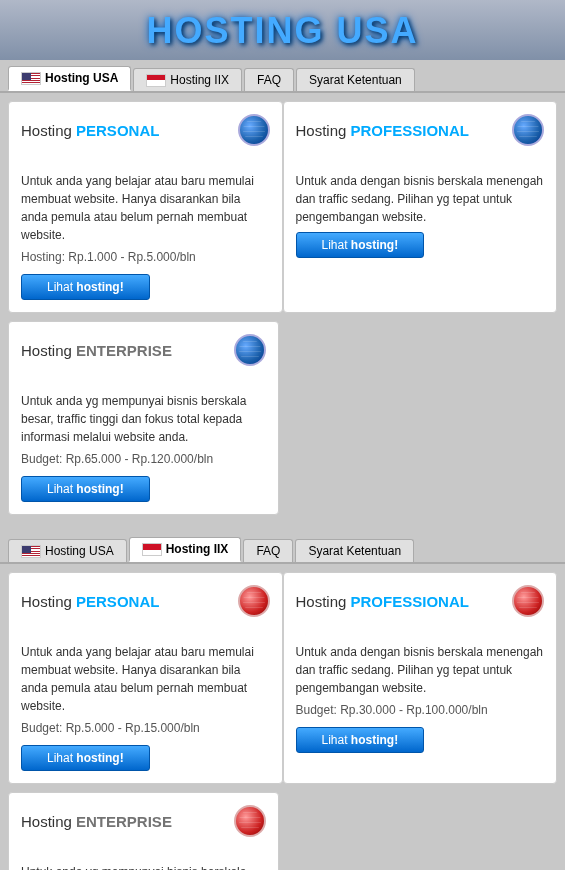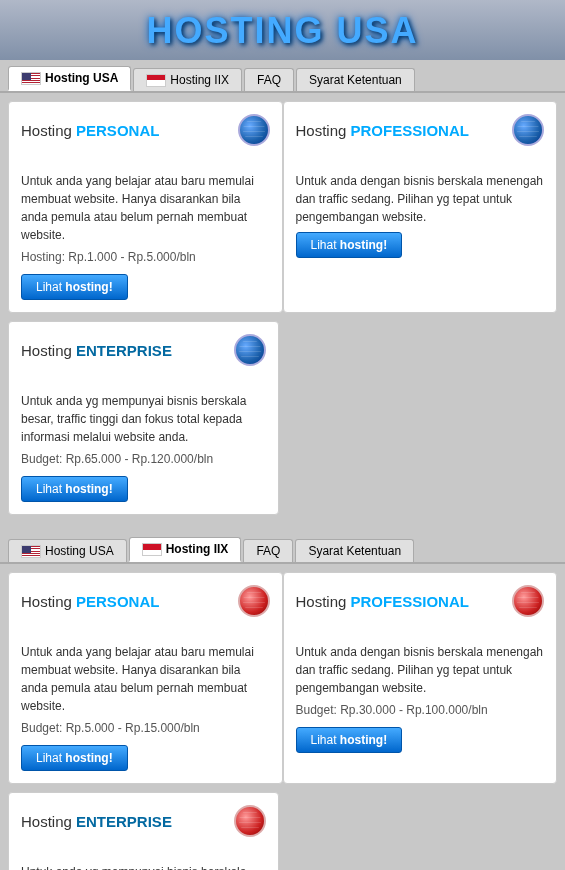--- a/index.html
+++ b/index.html
@@ -105,21 +105,21 @@
     .card-title-text {
       font-size: 15px;
       font-weight: normal;
       color: #333;
     }
     .card-title-text span.highlight {
       color: #00aaff;
       font-weight: bold;
     }
     .card-title-text span.highlight-enterprise {
-      color: #0369a1;
+      color: #737373;
       font-weight: bold;
     }
 
     .globe-usa {
       width: 32px;
       height: 32px;
       border-radius: 50%;
       background: radial-gradient(circle at 35% 35%, #6af 0%, #1a5faa 60%, #003388 100%);
       border: 2px solid #aad;
       position: relative;
@@ -160,21 +160,21 @@
       margin-top: 26px;
     }
     .card-budget {
       font-size: 12px;
       color: #555;
       margin-bottom: 10px;
     }
 
     .btn-lihat {
       display: inline-block;
-      padding: 5px 14px;
+      padding: 5px 25px;
       background: linear-gradient(180deg, #44aaff 0%, #0066cc 100%);
       color: #fff;
       border: 1px solid #0055aa;
       border-radius: 3px;
       font-size: 12px;
       cursor: pointer;
       text-decoration: none;
     }
     .btn-lihat span { font-weight: bold; }
   </style>

